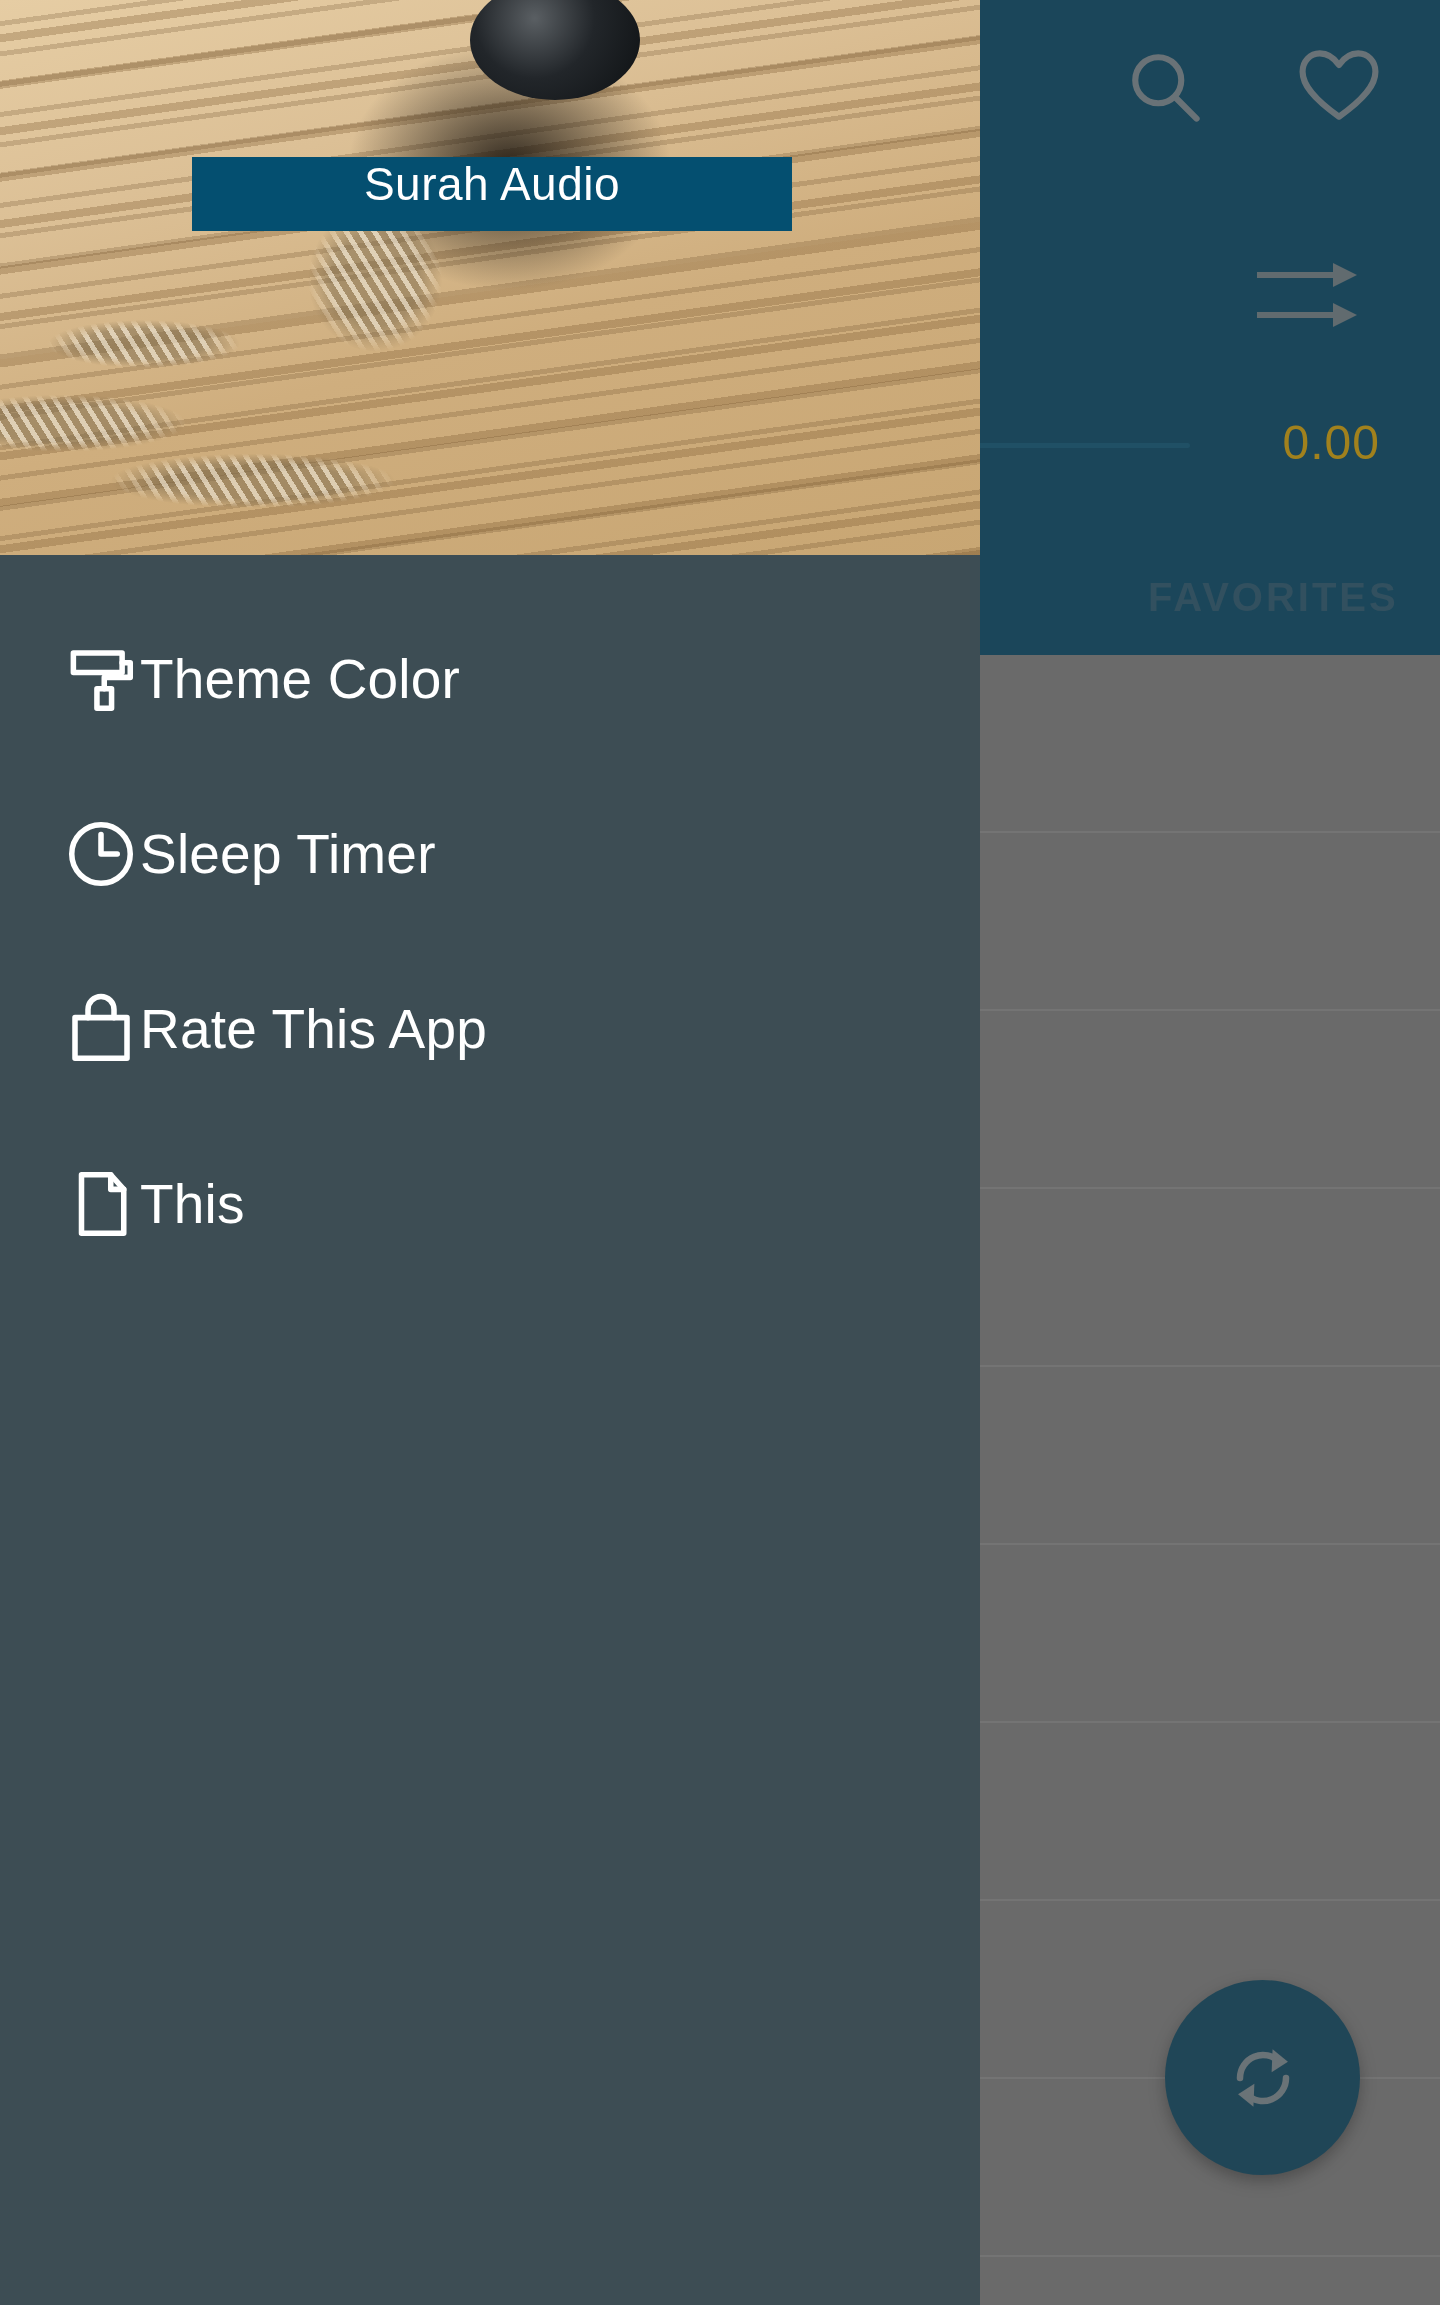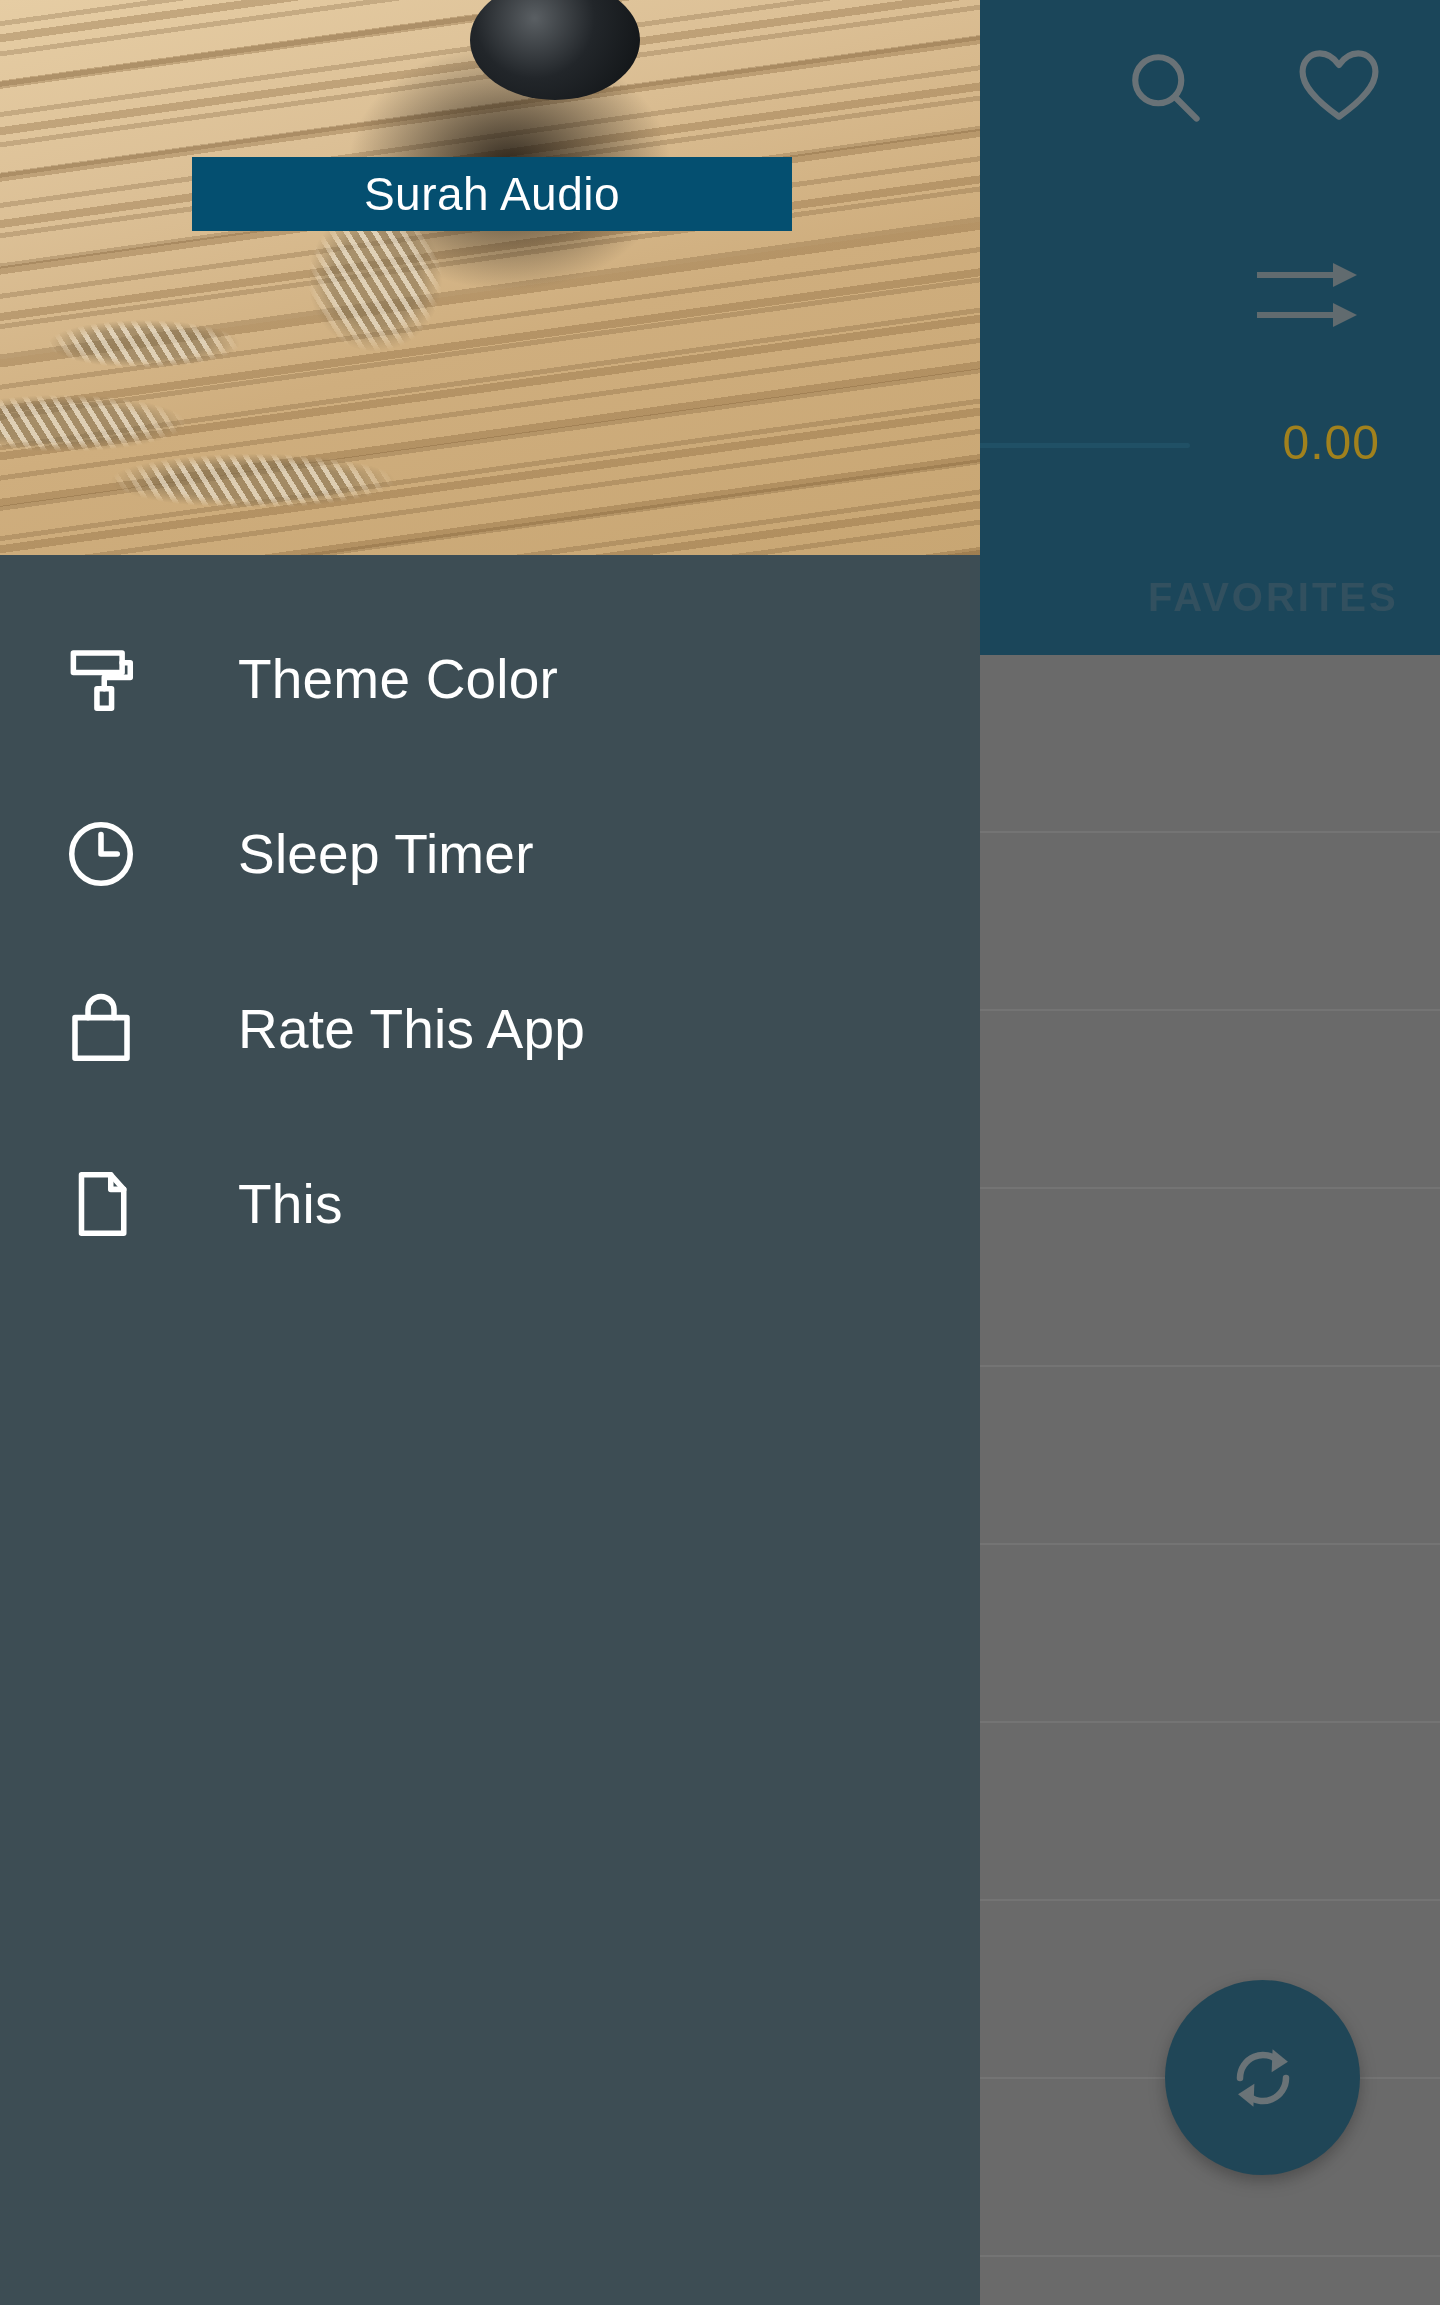--- a/index.html
+++ b/index.html
@@ -157,21 +157,21 @@
   .drawer-header .bead {
     position: absolute; left: 470px; top: -20px;
     width: 170px; height: 120px;
     border-radius: 50%;
     background: radial-gradient(circle at 38% 32%, #5a5f63 0%, #22262a 45%, #0d1012 100%);
   }
   .header-banner {
     position: absolute; left: 192px; top: 157px;
     width: 600px; height: 74px;
     background: #044f70;
-    display: flex; align-items: center; justify-content: center;
+    display: flex; justify-content: center;
   }
   .header-banner-text {
     color: #ffffff;
     font-size: 46px;
     letter-spacing: 0.5px;
     white-space: nowrap;
   }
 
   .drawer-menu {
     padding-top: 36px;
@@ -183,21 +183,20 @@
     padding-left: 62px;
     cursor: pointer;
   }
   .drawer-item-icon {
     width: 78px; height: 78px;
     flex: 0 0 78px;
     display: flex; align-items: center; justify-content: center;
   }
   .drawer-item-icon svg { display: block; width: 78px; height: 78px; }
   .drawer-item-label {
-    margin-left: 98px;
     color: #ffffff;
     font-size: 55px;
     letter-spacing: 0.2px;
     white-space: nowrap;
   }
 </style>
 </head>
 <body>
 
 <div id="screen">

